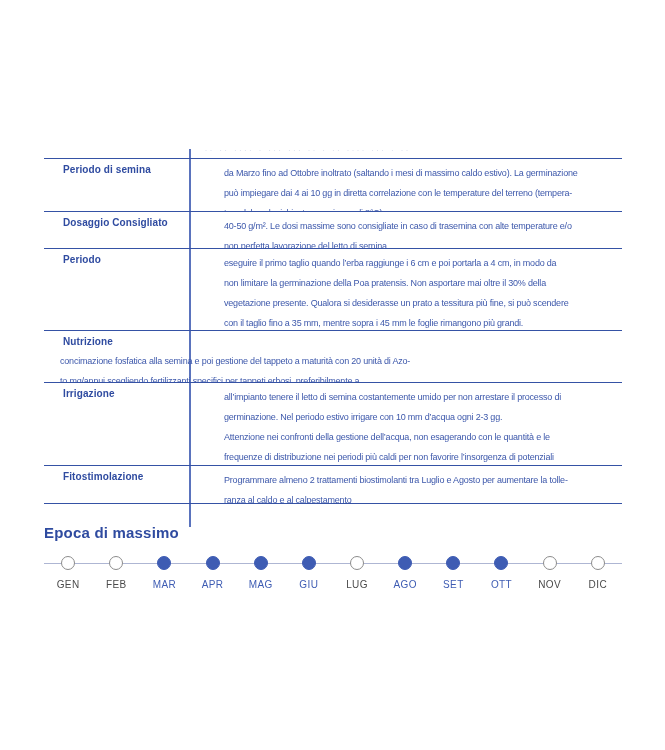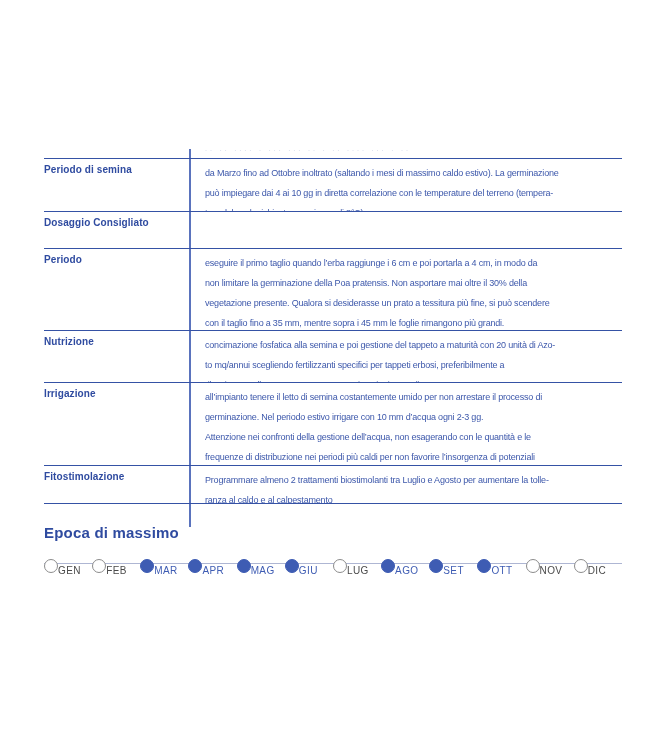--- a/index.html
+++ b/index.html
@@ -28,30 +28,31 @@
   }
   .trow{
     display:flex;
     border-top:1.5px solid #3552a5;
     overflow:hidden;
     box-sizing:border-box;
   }
   .trow:nth-child(1){height:53px;}
   .trow:nth-child(2){height:37px;}
   .trow:nth-child(3){height:82px;}
-  .trow:nth-child(4){height:52px;}
+  .trow:nth-child(4){height:52px;flex-direction:column;}
   .trow:nth-child(5){height:83px;}
   .trow:nth-child(6){height:38px;}
   .trow:nth-child(7){height:40px;}
   .tlabel{
     width:145px;flex:none;
     padding-top:5px;
     font-size:10px;font-weight:bold;
     color:#2f4ba0;
     letter-spacing:0.1px;
+    margin-left:19px;
   }
   .ttext{
     flex:1;
     padding:3.5px 0 0 16px;
     font-size:9px;line-height:20px;
     letter-spacing:-0.2px;
     color:#3d58ab;
     white-space:pre;
     overflow:hidden;
   }
@@ -67,21 +68,21 @@
   .timeline-line{
     position:absolute;left:0;right:0;top:6.5px;height:1.5px;
     background:#aeb6d3;
   }
   .months{
     position:absolute;left:0;top:0;width:578px;
     display:flex;
   }
   .month{
     width:48.17px;flex:none;
-    display:flex;flex-direction:row;align-items:center;
+    display:flex;flex-direction:column;align-items:center;
     position:relative;
   }
   .dot{
     width:12px;height:12px;border-radius:50%;
     background:#ffffff;border:1.4px solid #8c8c8c;
     box-sizing:content-box;
   }
   .month.active .dot{
     background:#3e5cb3;border-color:#3e5cb3;
   }
@@ -103,20 +104,22 @@
 
   <div class="spec-table">
     <div class="trow">
       <div class="tlabel">Periodo di semina</div>
       <div class="ttext">da Marzo fino ad Ottobre inoltrato (saltando i mesi di massimo caldo estivo). La germinazione
 può impiegare dai 4 ai 10 gg in diretta correlazione con le temperature del terreno (tempera-
 tura del suolo richiesta superiore agli 8°C)</div>
     </div>
     <div class="trow">
       <div class="tlabel">Dosaggio Consigliato</div>
+      <div class="ttext">40-50 g/m². Le dosi massime sono consigliate in caso di trasemina con alte temperature e/o
+non perfetta lavorazione del letto di semina</div>
     </div>
     <div class="trow">
       <div class="tlabel">Periodo</div>
       <div class="ttext">eseguire il primo taglio quando l’erba raggiunge i 6 cm e poi portarla a 4 cm, in modo da
 non limitare la germinazione della Poa pratensis. Non asportare mai oltre il 30% della
 vegetazione presente. Qualora si desiderasse un prato a tessitura più fine, si può scendere
 con il taglio fino a 35 mm, mentre sopra i 45 mm le foglie rimangono più grandi.
 In ombra da pini, non scendere sotto i 60 mm di altezza di sfalcio</div>
     </div>
     <div class="trow">

